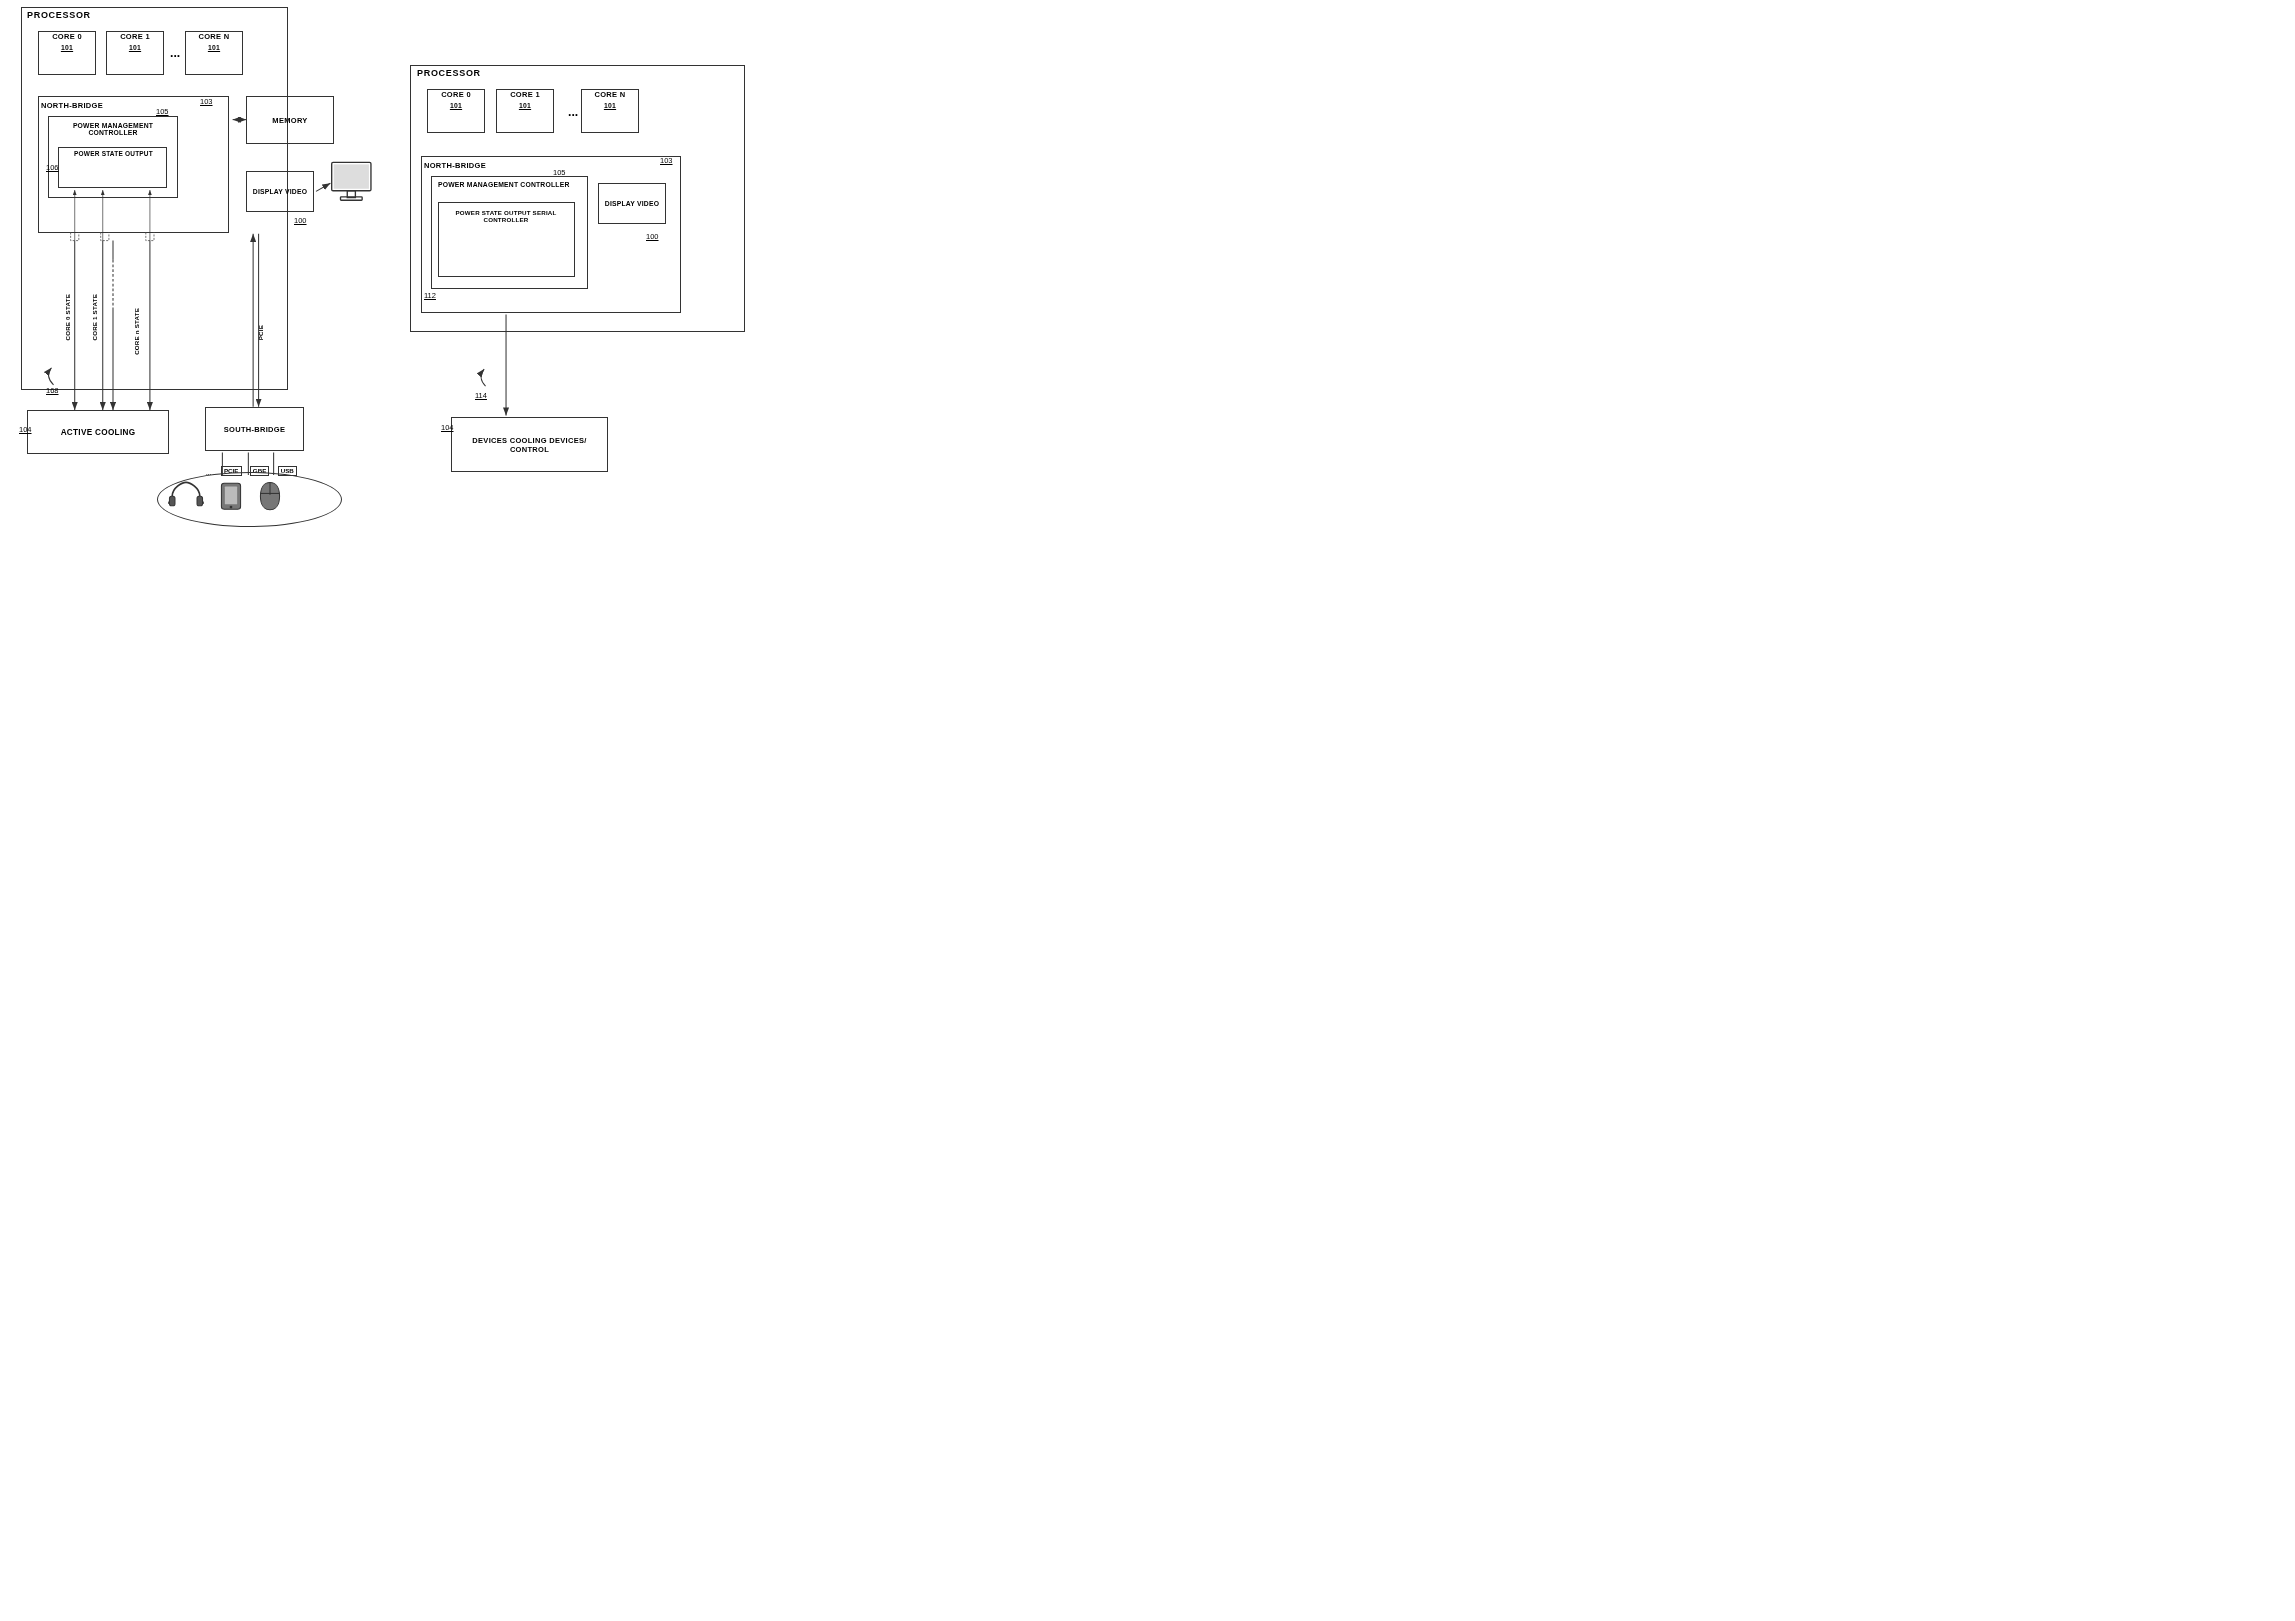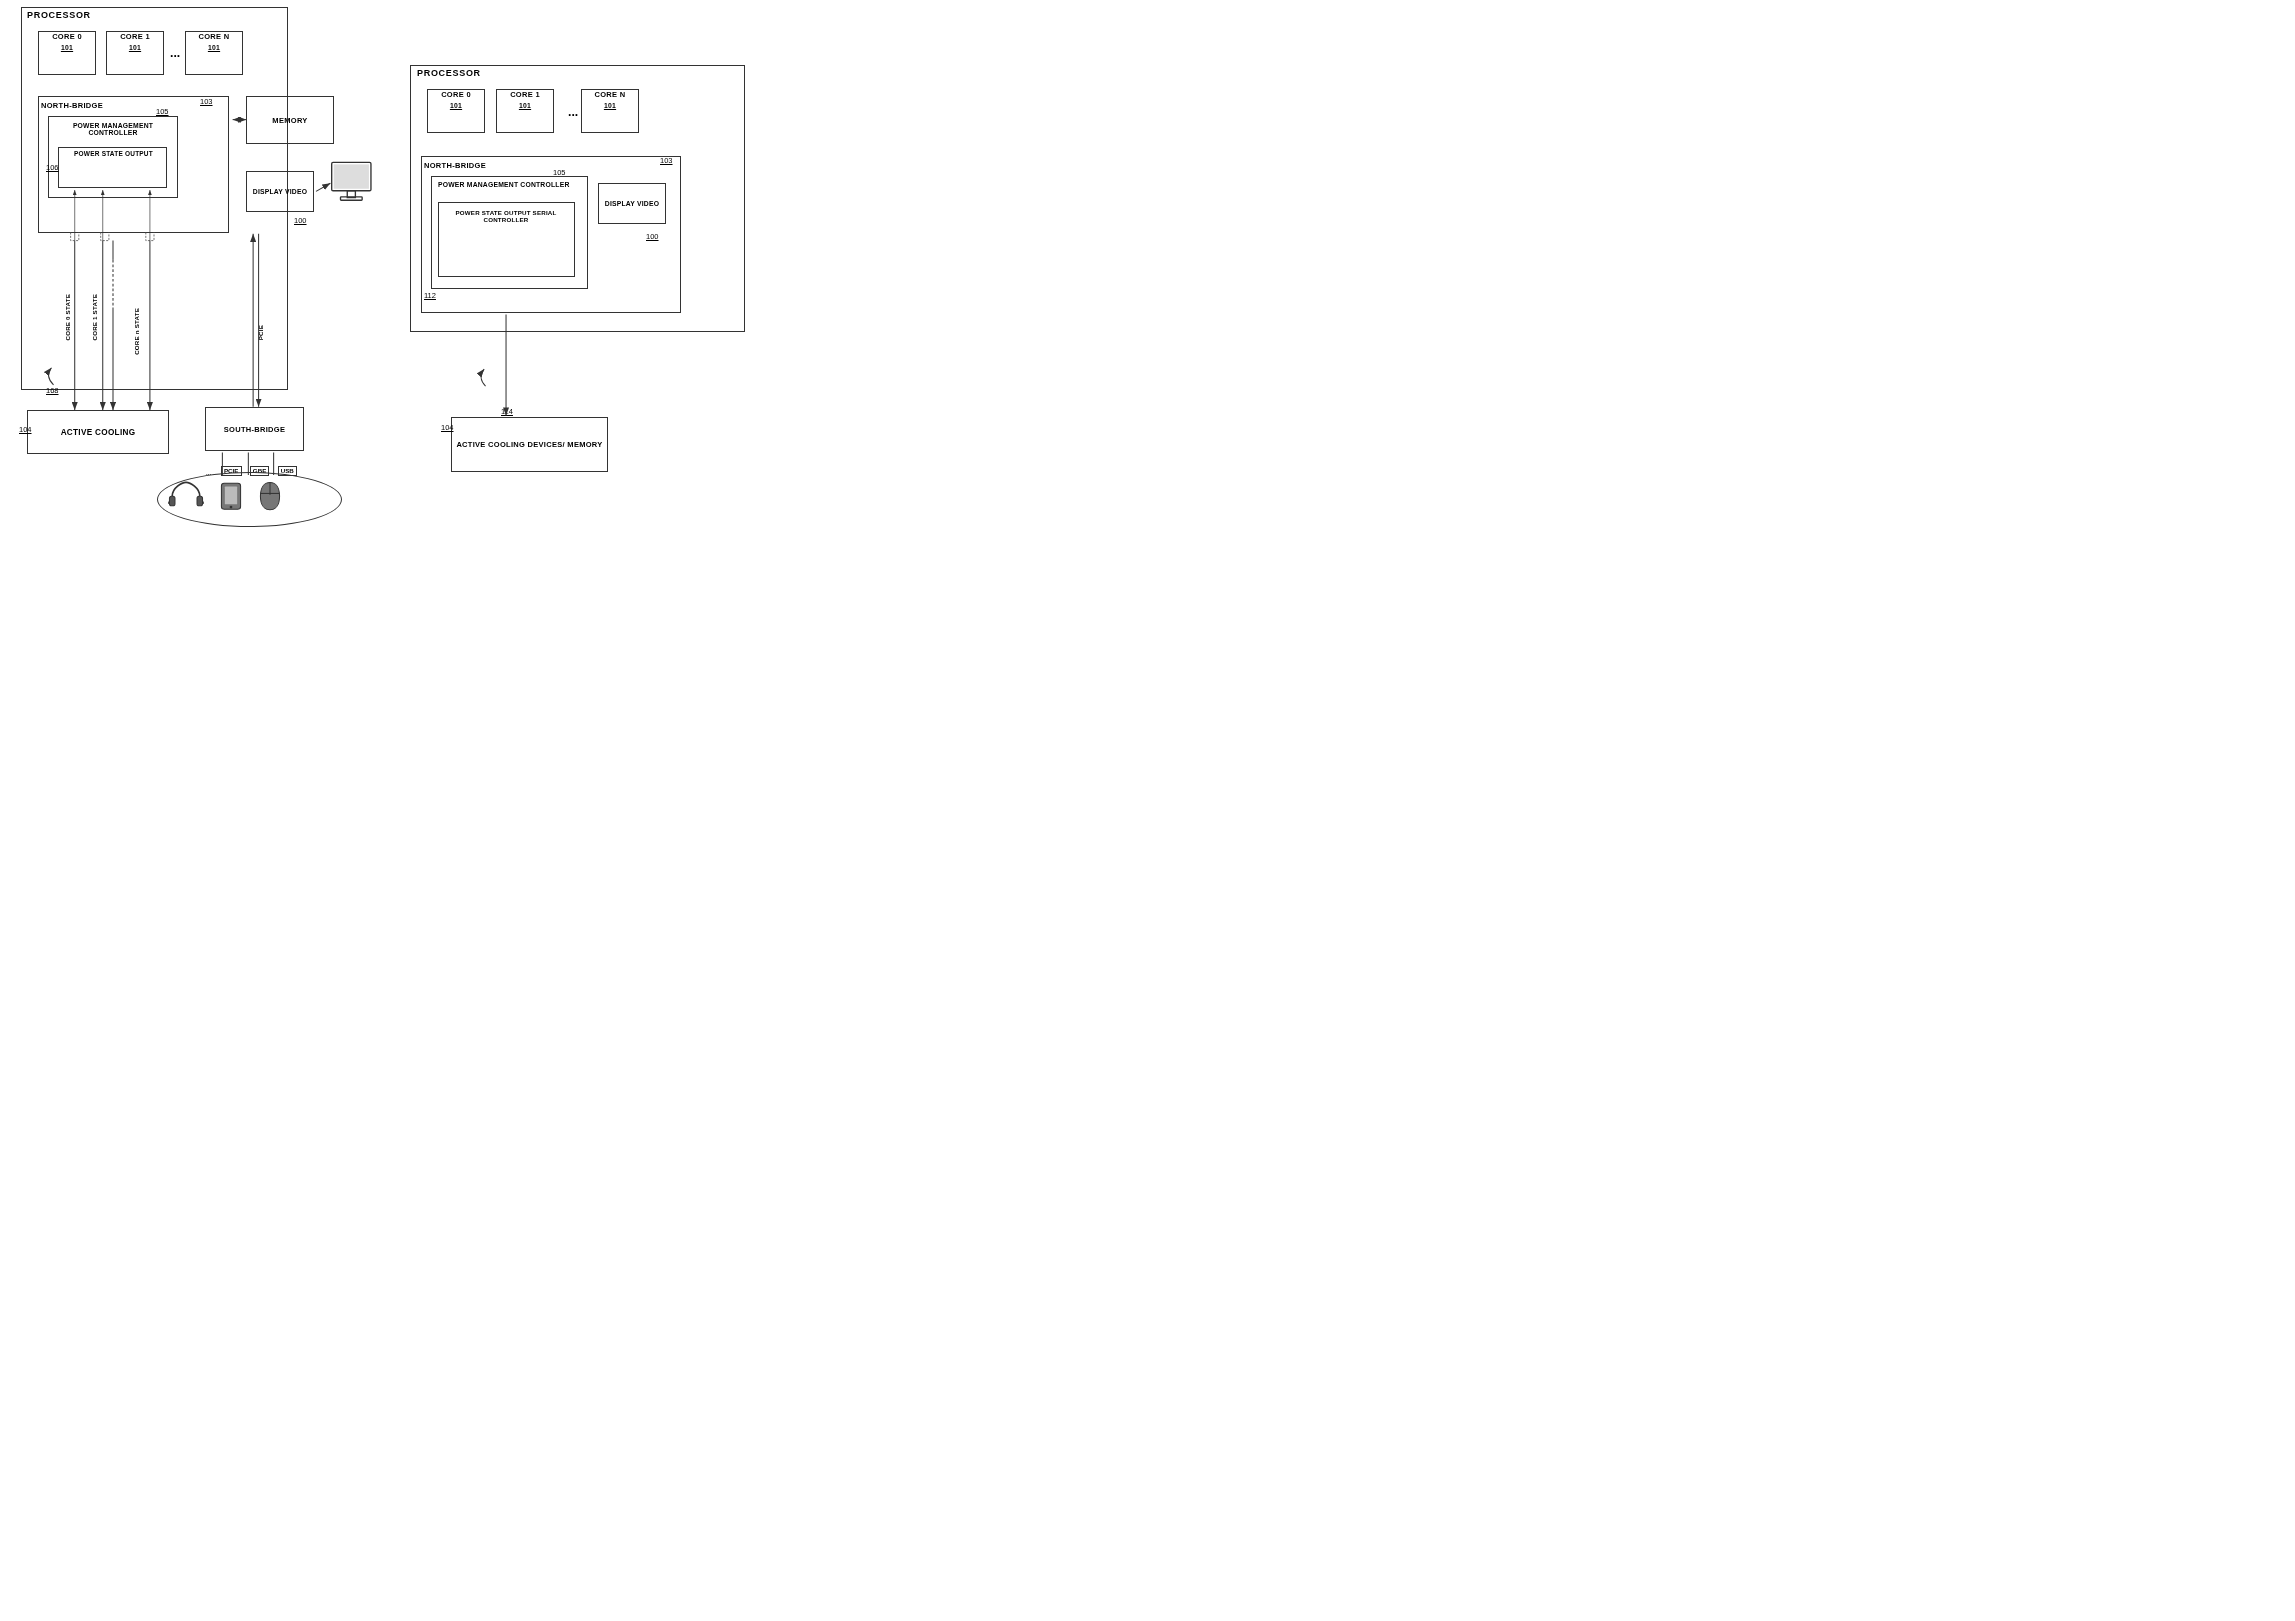--- a/index.html
+++ b/index.html
@@ -430,24 +430,24 @@
   <div class="pso-serial-label">
     <span>POWER STATE OUTPUT SERIAL CONTROLLER</span>
   </div>
 
   <div class="dv-box-right">
     <span>DISPLAY VIDEO</span>
   </div>
   <span class="ref-num" style="left:646px; top:232px;">100</span>
 
   <div class="acd-box">
-    <span>ACTIVE COOLING DEVICES/ MEMORY</span>
+    <span>DEVICES COOLING DEVICES/ CONTROL</span>
   </div>
   <span class="ref-num" style="left:441px; top:423px;">104</span>
-  <span class="ref-num" style="left:475px; top:407px;margin-left:26px;">114</span>
+  <span class="ref-num" style="left:475px; top:391px;">114</span>
 
   <svg class="svg-overlay" xmlns="http://www.w3.org/2000/svg" viewBox="0 0 1120 790" width="766" height="540">
     <defs>
       <marker id="arrowhead" markerWidth="8" markerHeight="6" refX="8" refY="3" orient="auto">
         <polygon points="0 0, 8 3, 0 6" fill="#333"></polygon>
       </marker>
       <marker id="arrowhead-back" markerWidth="8" markerHeight="6" refX="0" refY="3" orient="auto">
         <polygon points="8 0, 0 3, 8 6" fill="#333"></polygon>
       </marker>
     </defs>

